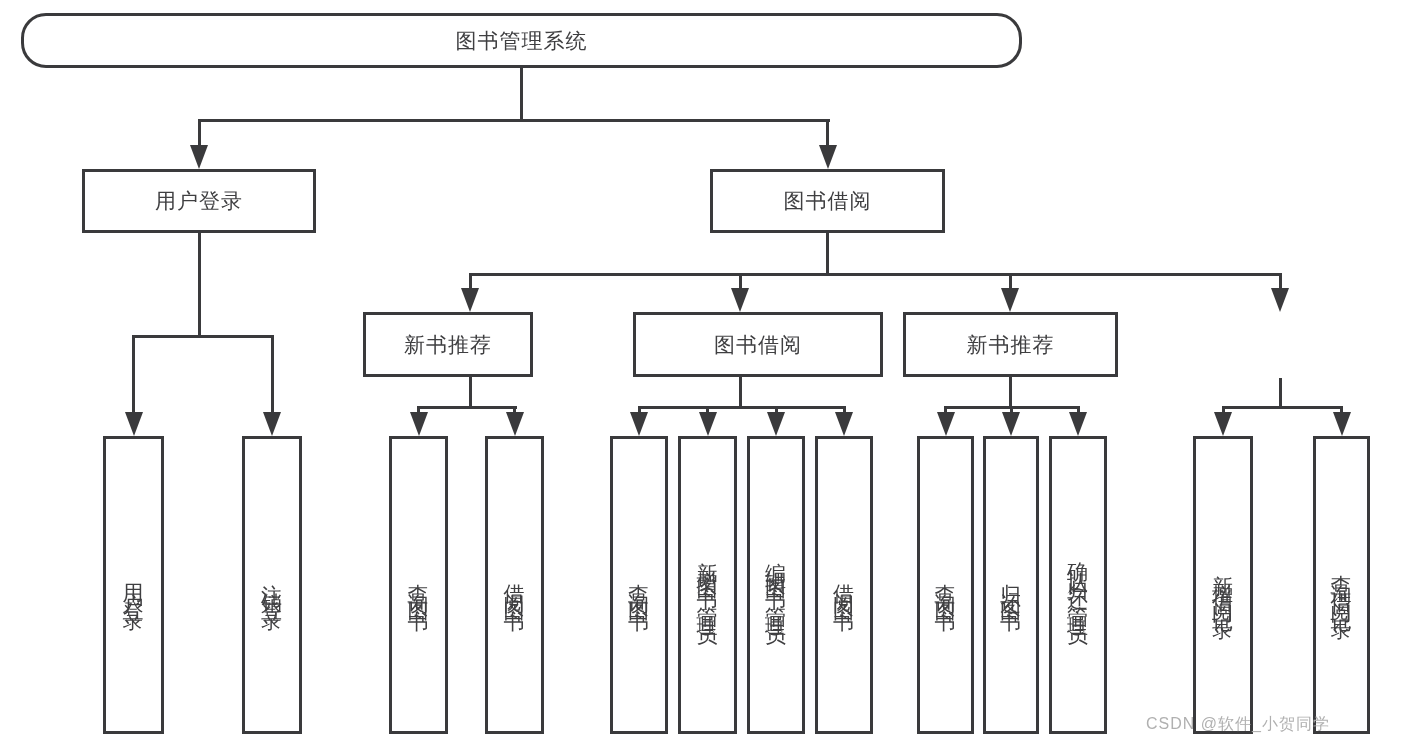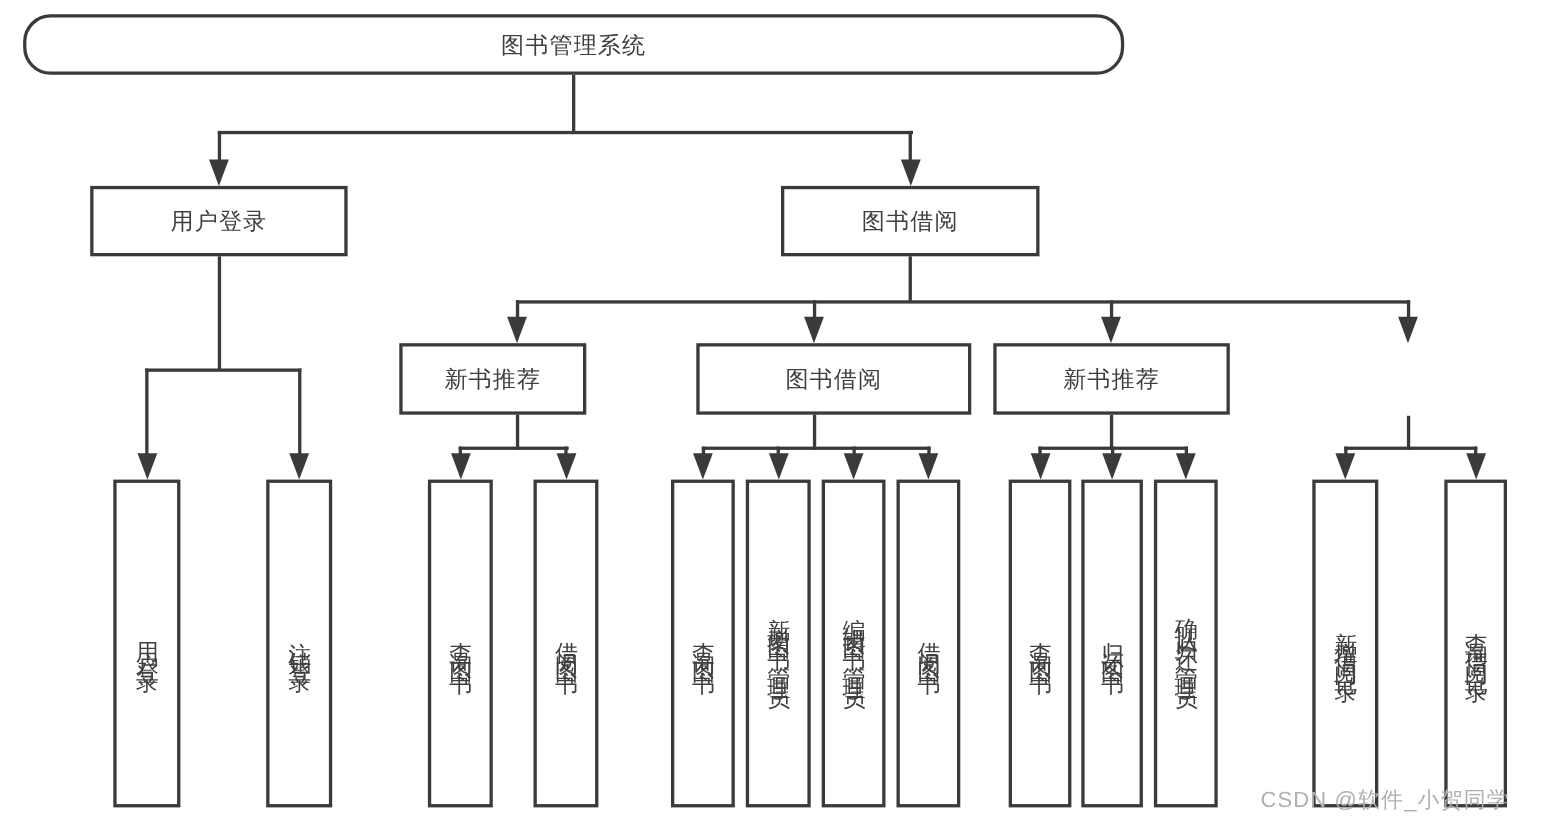--- a/index.html
+++ b/index.html
@@ -46,21 +46,21 @@
     position: absolute;
     width: 0; height: 0;
     border-left: 9px solid transparent;
     border-right: 9px solid transparent;
     border-top: 24px solid #3a3a3c;
   }
   .watermark {
     position: absolute;
     left: 1146px;
     top: 714px;
-    font-size: 20px;
+    font-size: 16px;
     color: #b0b0b0;
     letter-spacing: 1px;
     white-space: nowrap;
     z-index: 10;
   }
 </style>
 </head>
 <body>
 
 <div class="stage">

